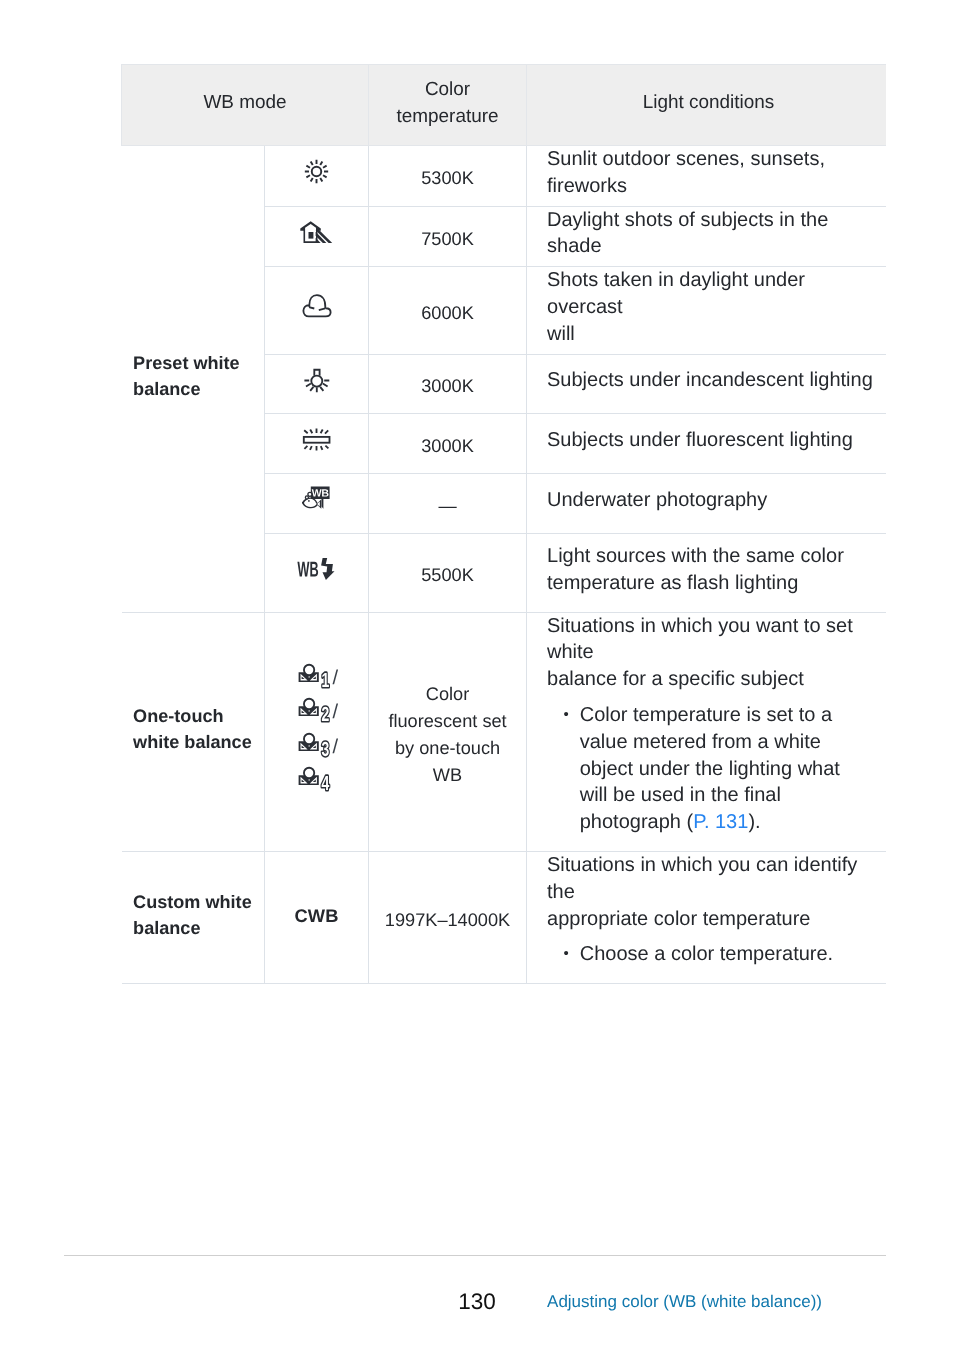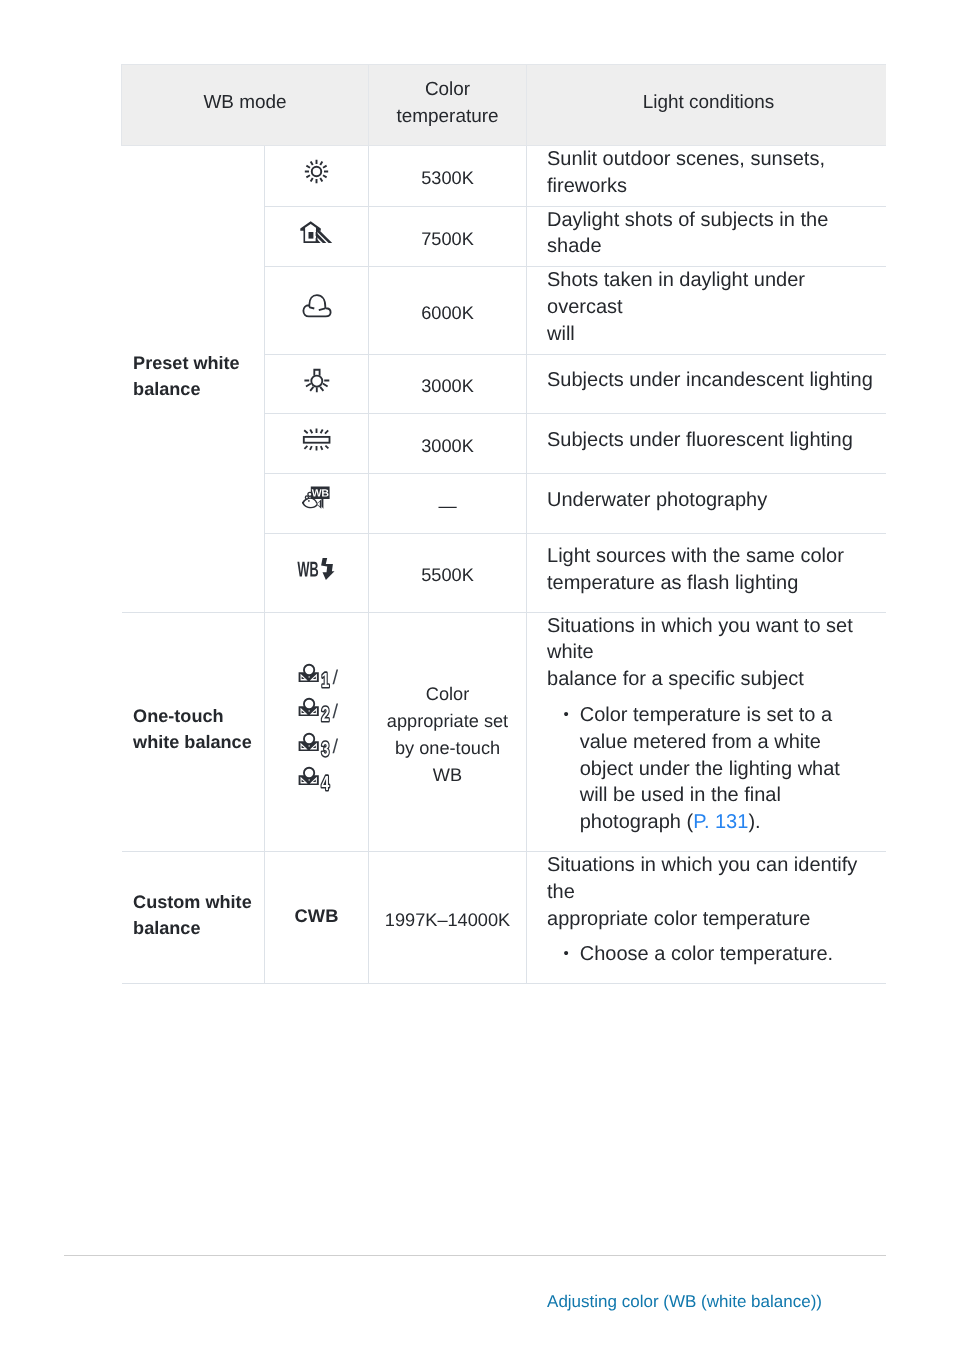--- a/index.html
+++ b/index.html
@@ -262,21 +262,21 @@
                   <g transform="translate(27.4,23.9) scale(0.70,1)">
                     <path d="M9.34 -2.85V0.00H6.68V-2.85H0.31V-4.95L6.22 -14.00H9.34V-4.93H11.21V-2.85ZM6.68 -9.51Q6.68 -10.05 6.71 -10.67Q6.75 -11.30 6.77 -11.48Q6.51 -10.92 5.83 -9.87L2.58 -4.93H6.68Z" fill="none" stroke="#2b2f36" stroke-width="3.1" stroke-linejoin="round"></path>
                     <path d="M9.34 -2.85V0.00H6.68V-2.85H0.31V-4.95L6.22 -14.00H9.34V-4.93H11.21V-2.85ZM6.68 -9.51Q6.68 -10.05 6.71 -10.67Q6.75 -11.30 6.77 -11.48Q6.51 -10.92 5.83 -9.87L2.58 -4.93H6.68Z" fill="#ffffff"></path>
                   </g>
                 </svg>
               </div>
             </div>
       </td>
       <td class="temp">
         <span>Color</span><br>
-        <span>appropriate set</span><br>
+        <span>fluorescent set</span><br>
         <span>by one-touch</span><br>
         <span>WB</span>
       </td>
       <td class="desc">
         <p>Situations in which you want to set white</p>
         <p>balance for a specific subject</p>
         <ul class="b">
           <li><span>Color temperature is set to a value metered from a white object under the lighting what will be used in the final photograph (</span><a class="ref">P. 131</a><span>).</span></li>
         </ul>
       </td>
@@ -297,15 +297,16 @@
         <ul class="b">
           <li>Choose a color temperature.</li>
         </ul>
       </td>
     </tr>
 
   </tbody>
 </table>
 
 <div class="footer-rule"></div>
+<div class="pageno">130</div>
 <div class="secname">Adjusting color (WB (white balance))</div>
 
 </div>
 
 </body></html>

